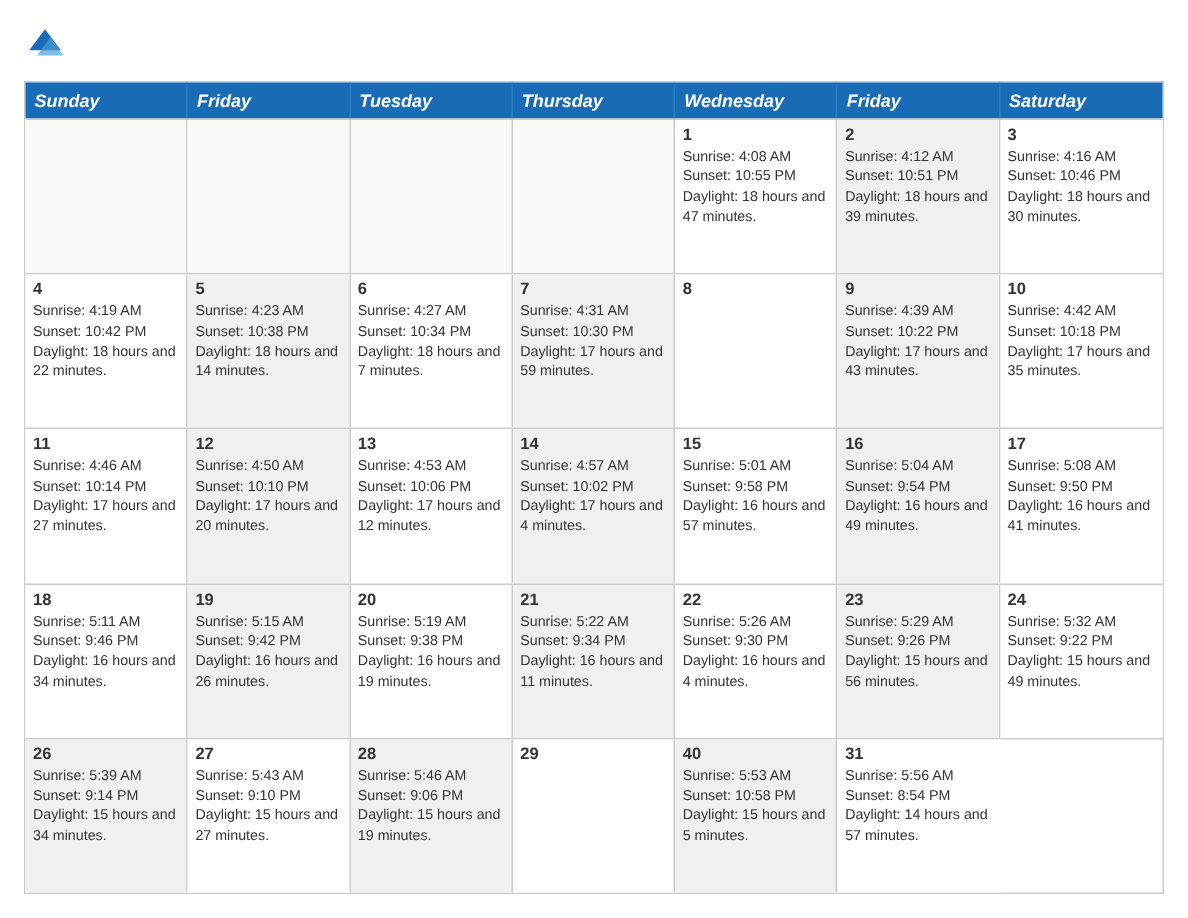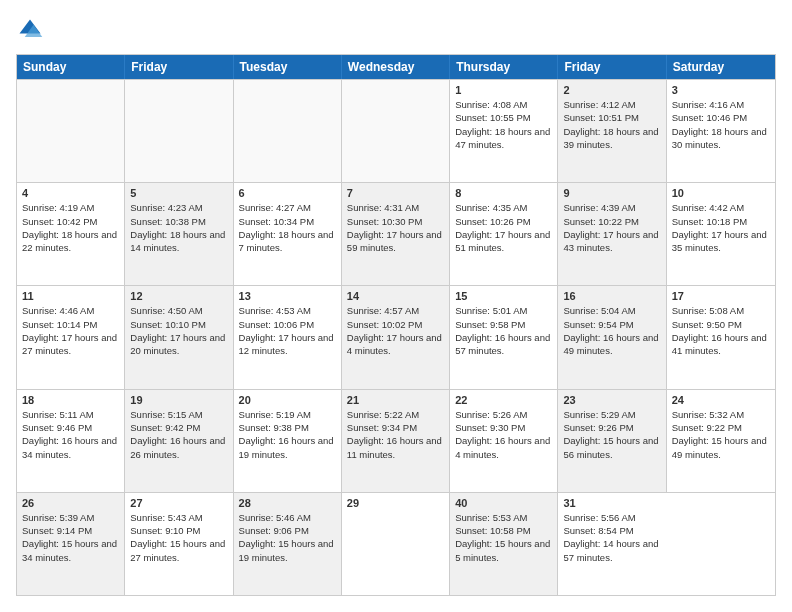--- a/index.html
+++ b/index.html
@@ -62,20 +62,21 @@
       grid-template-columns: repeat(7, 1fr);
       background: #1a6bb5;
     }
     .cal-header-cell {
       color: #fff;
       font-weight: bold;
       font-size: 12px;
       padding: 5px 6px;
       border-right: 1px solid #2a7bc5;
       text-align: left;
+      font-style: italic;
     }
     .cal-header-cell:last-child { border-right: none; }
     .cal-body {
       display: flex;
       flex-direction: column;
       flex: 1;
     }
     .cal-row {
       display: grid;
       grid-template-columns: repeat(7, 1fr);
@@ -126,22 +127,22 @@
       <div class="title-month"></div>
       <div class="title-location"></div>
     </div>
   </div>
 
   <div class="calendar">
     <div class="cal-header-row">
     <div class="cal-header-cell">Sunday</div>
         <div class="cal-header-cell">Friday</div>
         <div class="cal-header-cell">Tuesday</div>
+        <div class="cal-header-cell">Thursday</div>
         <div class="cal-header-cell">Wednesday</div>
-        <div class="cal-header-cell">Thursday</div>
         <div class="cal-header-cell">Friday</div>
         <div class="cal-header-cell">Saturday</div>
       </div>
     <div class="cal-body">
     <div class="cal-row">
           <div class="cal-cell empty"></div>
           <div class="cal-cell empty"></div>
           <div class="cal-cell empty"></div>
           <div class="cal-cell empty"></div>
           <div class="cal-cell">
@@ -183,23 +184,20 @@
 Daylight: 18 hours and 7 minutes.</div>
           </div>
           <div class="cal-cell shaded">
             <span class="day-num">7</span>
             <div class="day-info">Sunrise: 4:31 AM
 Sunset: 10:30 PM
 Daylight: 17 hours and 59 minutes.</div>
           </div>
           <div class="cal-cell">
             <span class="day-num">8</span>
-            <div class="day-info">Sunrise: 4:35 AM
-Sunset: 10:26 PM
-Daylight: 17 hours and 51 minutes.</div>
           </div>
           <div class="cal-cell shaded">
             <span class="day-num">9</span>
             <div class="day-info">Sunrise: 4:39 AM
 Sunset: 10:22 PM
 Daylight: 17 hours and 43 minutes.</div>
           </div>
           <div class="cal-cell">
             <span class="day-num">10</span>
             <div class="day-info">Sunrise: 4:42 AM

